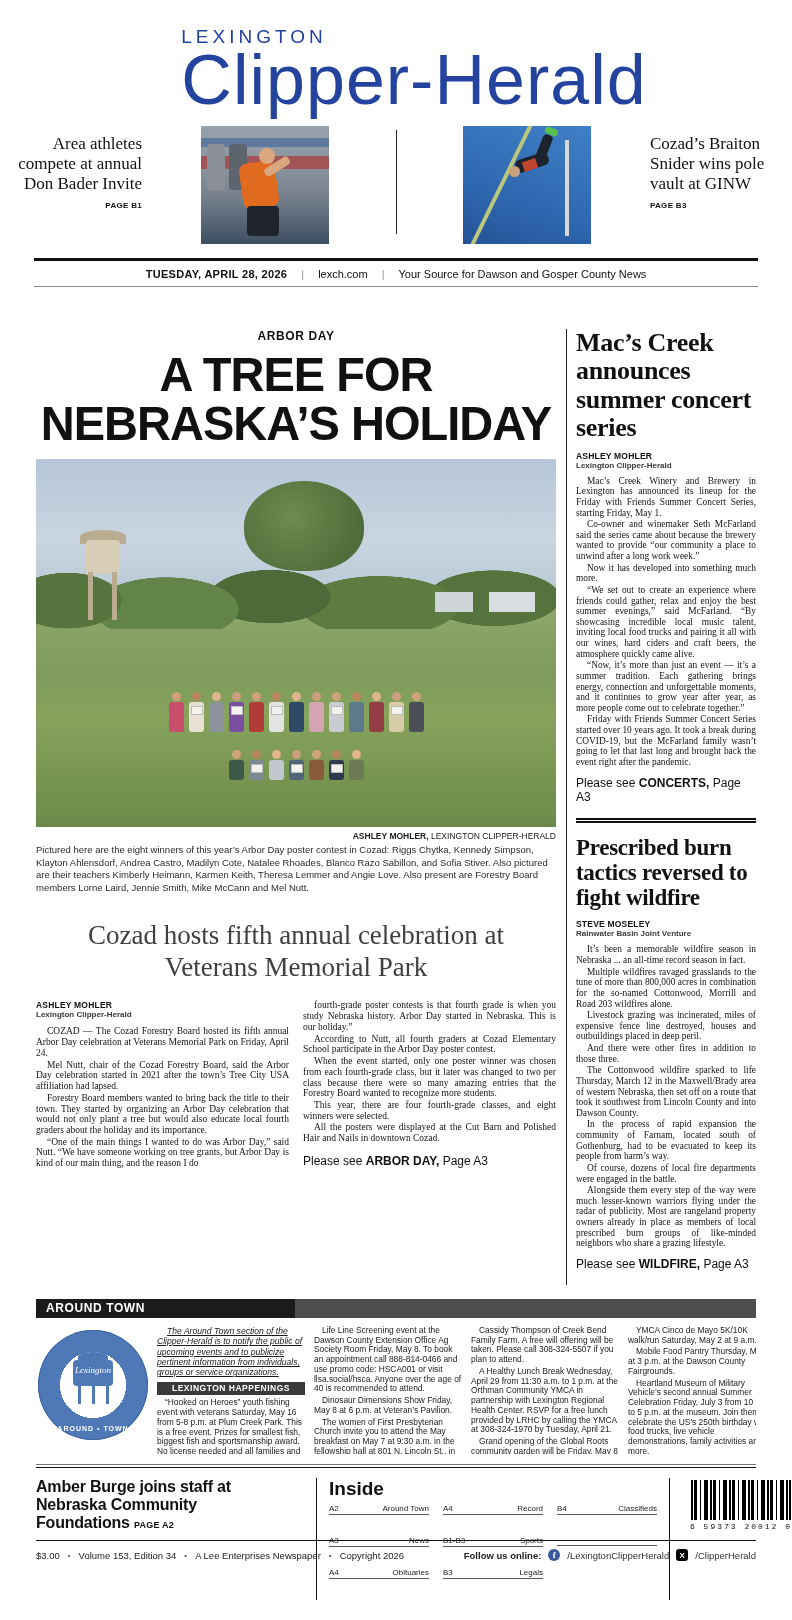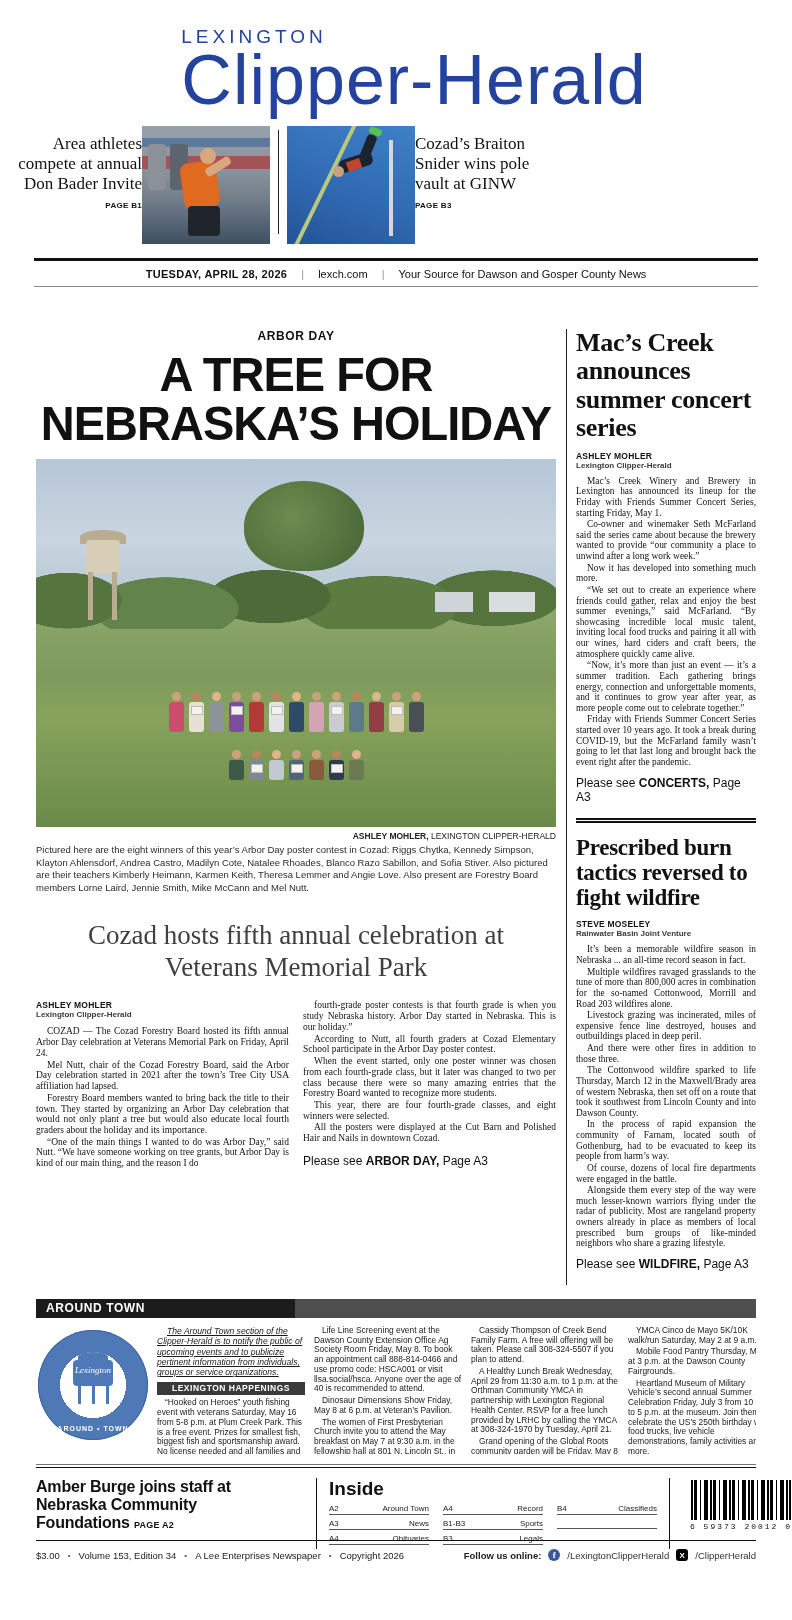--- a/index.html
+++ b/index.html
@@ -5,21 +5,21 @@
   * { margin:0; padding:0; box-sizing:border-box; }
   body { background:#e8e8e8; font-family:"Liberation Sans", sans-serif; }
   .page { position:relative; width:792px; height:1620px; margin:0 auto; background:#fff; color:#111; overflow:hidden; }
 
   
   .masthead { padding-top:26px; text-align:center; }
   .mast-kicker { width:fit-content; margin:0 auto; transform:translateX(-142px); font-size:19px; letter-spacing:4px; color:#24439e; font-weight:400; }
   .mast-title { font-size:70px; line-height:0.92; color:#24439e; font-weight:400; letter-spacing:1px;padding-left:36px; }
 
   
-  .teasers { display:flex; justify-content:flex-start; align-items:flex-start; gap:0; margin-top:14px; height:120px; }
+  .teasers { display:flex; justify-content:space-between; align-items:flex-start; gap:0; margin-top:14px; height:120px; }
   .teaser-text { width:142px; font-family:"Liberation Serif", serif; font-size:17px; line-height:1.18; padding-top:8px; }
   .teaser-left-text { text-align:right; }
   .teaser-right-text { text-align:left; }
   .teaser-page { font-family:"Liberation Sans", sans-serif; font-size:8px; font-weight:bold; margin-top:6px; letter-spacing:0.3px; }
   .tphoto { position:relative; width:128px; height:118px; overflow:hidden; flex:none; }
   .teaser-divider { width:1px; height:104px; background:#222; margin:4px 8px 0; flex:none; }
 
   .photo-shot { background:linear-gradient(180deg,#97a1ab 0%,#8a949e 35%,#75808c 60%,#3e4f63 100%); }
   .ps-band-blue { position:absolute; top:12px; left:0; right:0; height:9px; background:#4a6a9a; opacity:.7; }
   .ps-band-red { position:absolute; top:30px; left:0; right:0; height:13px; background:#a84444; opacity:.8; }
@@ -132,21 +132,21 @@
   .bottom-strip::before { content:""; display:block; border-top:1px solid #111; margin-top:2px; }
   .bs-row { display:flex; padding-top:10px; align-items:stretch; }
   .bs-promo { width:268px; flex:none; padding-right:10px; }
   .bs-promo-title { font-size:16px; font-weight:bold; line-height:1.12; letter-spacing:-0.2px; }
   .bs-promo-page { font-size:9px; font-weight:bold; letter-spacing:0.2px; }
   .bs-vdiv { width:1px; background:#111; margin:0 12px; flex:none; }
   .bs-inside { flex:1; }
   .inside-title { font-size:19px; font-weight:bold; margin-bottom:4px; }
   .inside-cols { display:flex; gap:14px; }
   .inside-col { width:100px; }
-  .inside-row { display:flex; justify-content:space-between; font-size:8px; color:#222; border-bottom:1px solid #555; padding-bottom:1px; margin-bottom:4px; min-height:10px; }
+  .inside-row { display:flex; justify-content:space-between; font-size:8px; color:#222; border-bottom:1px solid #555; padding-bottom:1px; margin-bottom:21px; min-height:10px; }
   .bs-barcode { width:118px; flex:none; padding-top:2px; }
   .bc-bars { height:40px; margin:0 auto; width:100px;
      background:repeating-linear-gradient(90deg,#000 0 2px,#fff 2px 3px,#000 3px 6px,#fff 6px 9px,#000 9px 10px,#fff 10px 13px,#000 13px 17px,#fff 17px 19px); }
   .bc-digits { text-align:center; font-family:"Liberation Mono", monospace; font-size:8px; letter-spacing:2px; margin-top:2px; }
 
   
   .footer { position:absolute; left:36px; right:36px; top:1540px; border-top:1px solid #111; padding-top:8px; display:flex; justify-content:space-between; align-items:center; font-size:9.5px; color:#222; }
   .footer-left { display:flex; gap:8px; align-items:center; }
   .f-dot { color:#555; font-size:8px; }
   .footer-right { display:flex; gap:7px; align-items:center; }

